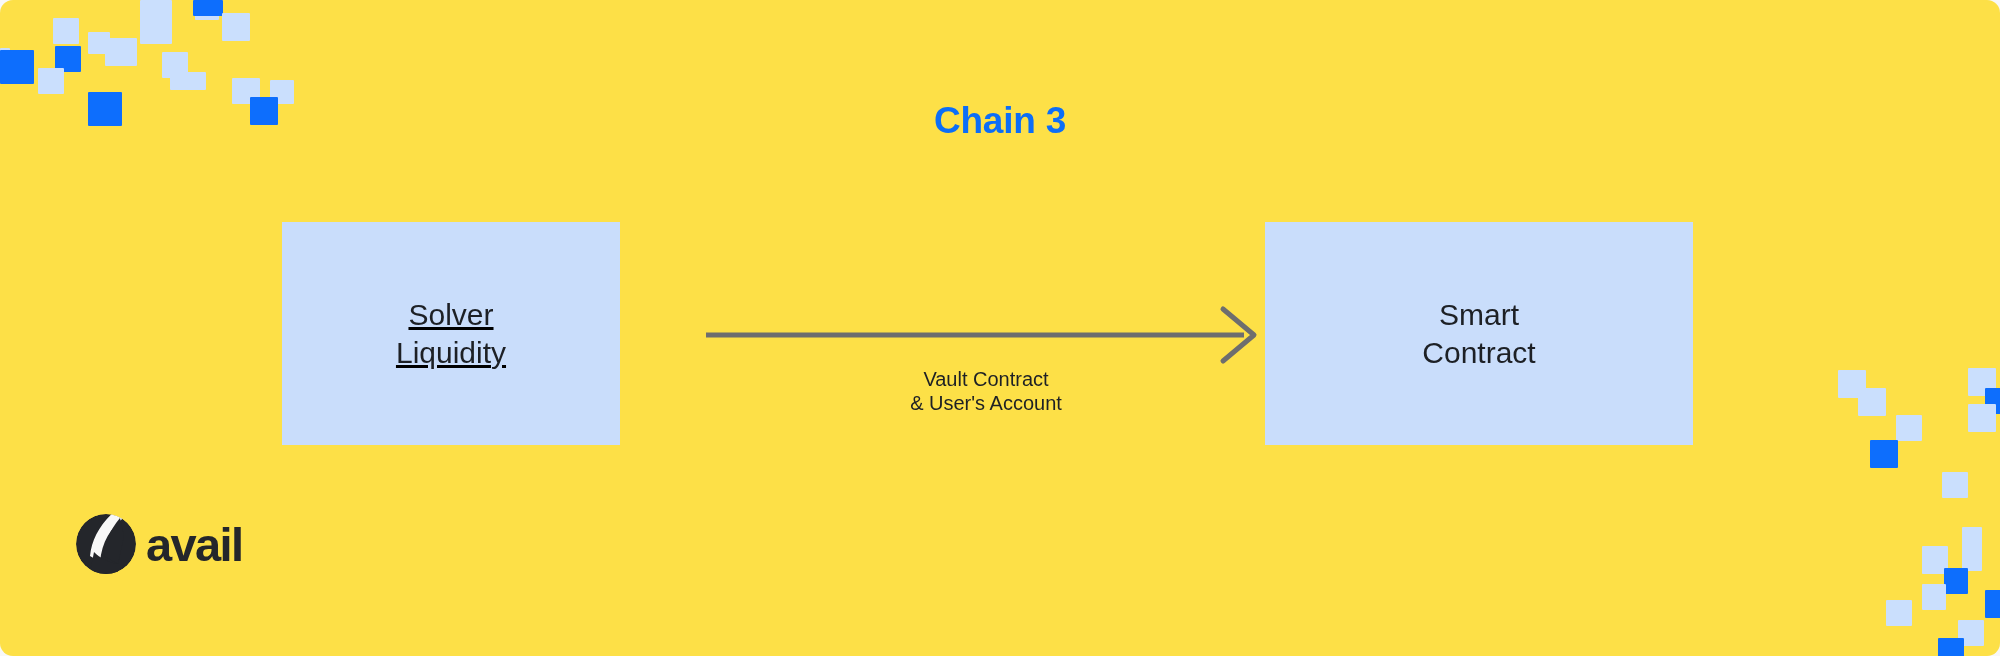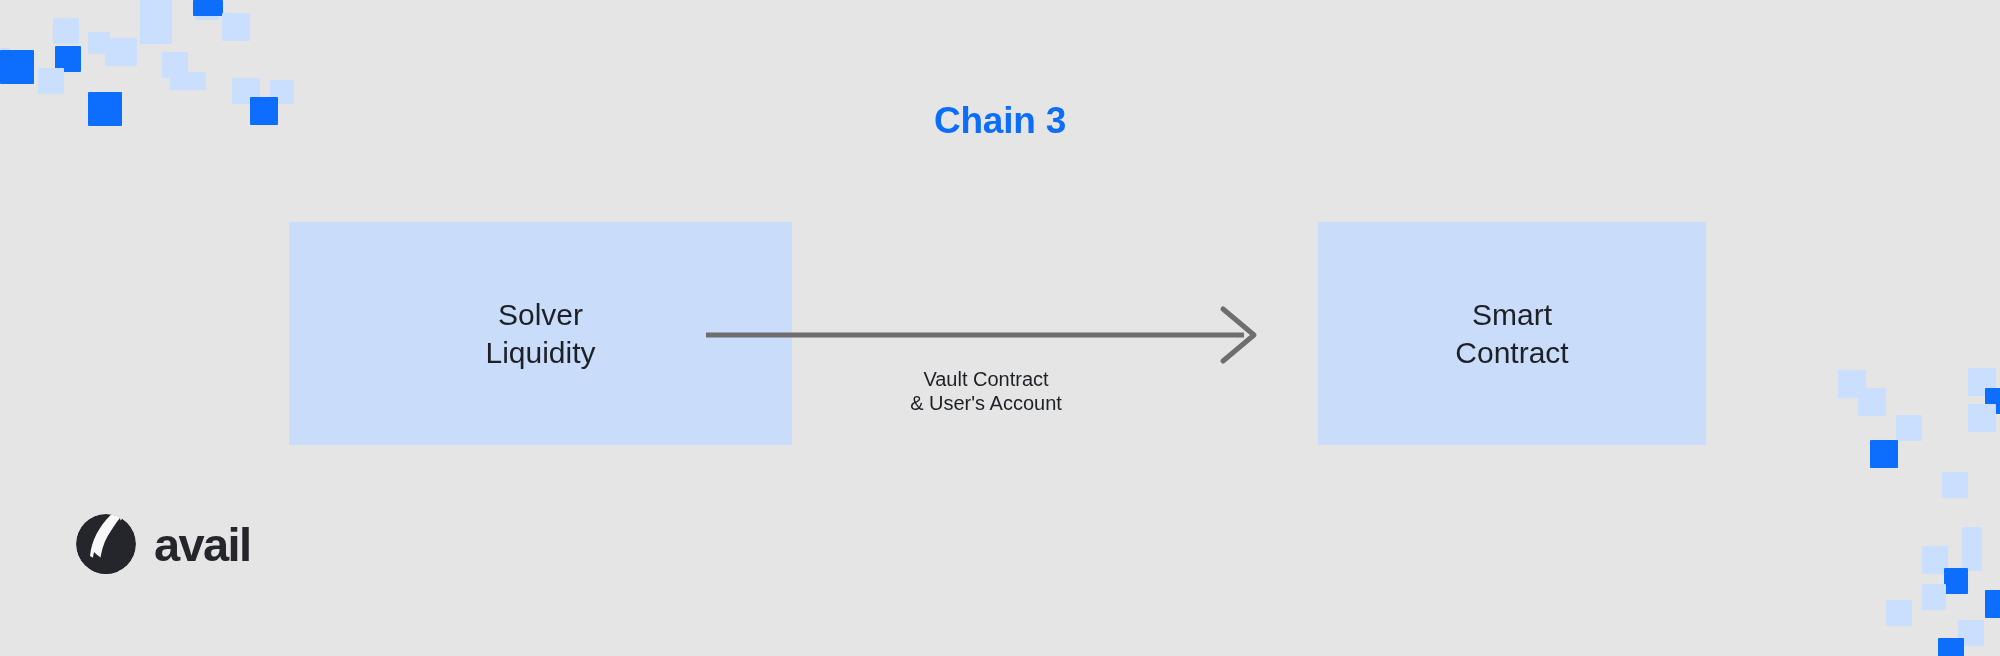--- a/index.html
+++ b/index.html
@@ -10,21 +10,22 @@
     width: 2000px;
     height: 656px;
     background: #f8f8f8;
     font-family: "Liberation Sans", sans-serif;
     overflow: hidden;
   }
   #canvas {
     position: relative;
     width: 2000px;
     height: 656px;
-    background: #e5e5e5;
+    background: #fde047;
+    border-radius: 13px;
   }
 
   
   .pixel {
     position: absolute;
     border-radius: 1px;
   }
 
   
   #diagram-title {
@@ -43,22 +44,22 @@
   
   .node-box {
     position: absolute;
     top: 222px;
     height: 223px;
     background: #c9ddfb;
     display: flex;
     align-items: center;
     justify-content: center;
   }
-  #node-solver-liquidity { left: 289px; width: 503px; }
-  #node-smart-contract   { left: 1318px; width: 388px; }
+  #node-solver-liquidity { left: 282px; width: 338px; text-decoration: underline; }
+  #node-smart-contract   { left: 1265px; width: 428px; }
   .node-label {
     font-size: 30px;
     color: #1d2025;
     line-height: 1.25;
     text-align: center;
     white-space: pre-line;
   }
 
   
   #flow-arrow {
@@ -82,21 +83,21 @@
     white-space: pre-line;
   }
 
   
   #brand-logo {
     position: absolute;
     left: 74px;
     top: 512px;
     display: flex;
     align-items: center;
-    gap: 16px;
+    gap: 8px;
   }
   #brand-wordmark {
     font-size: 47px;
     font-weight: bold;
     color: #24262b;
     letter-spacing: -1.6px;
     line-height: 1;
   }
 </style>
 </head>

